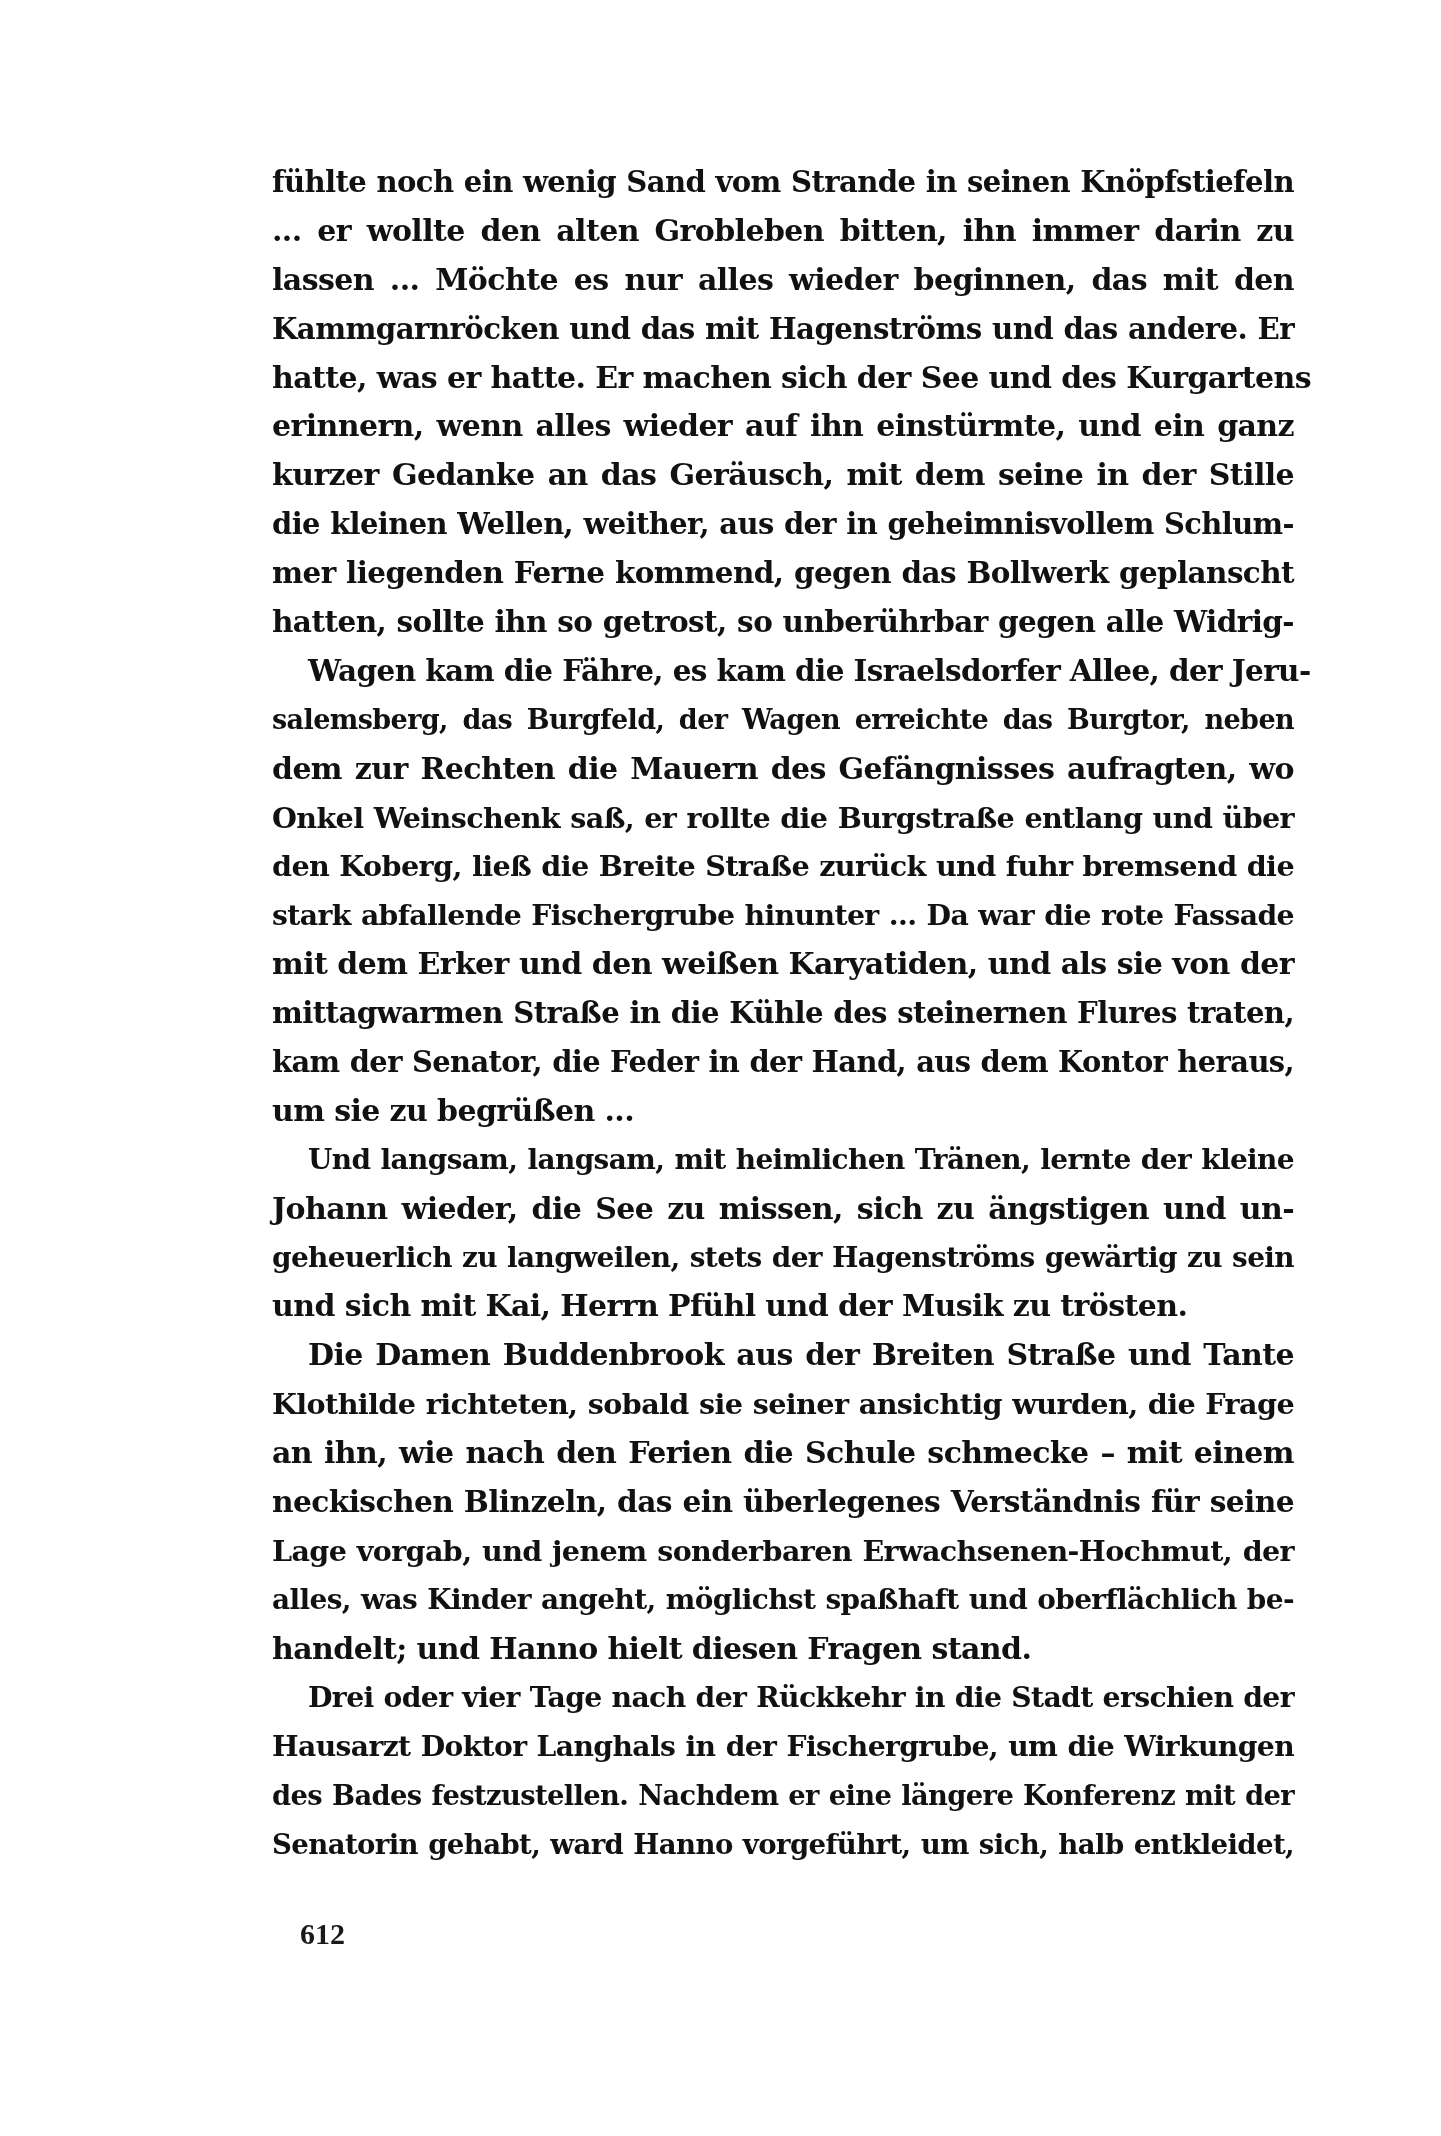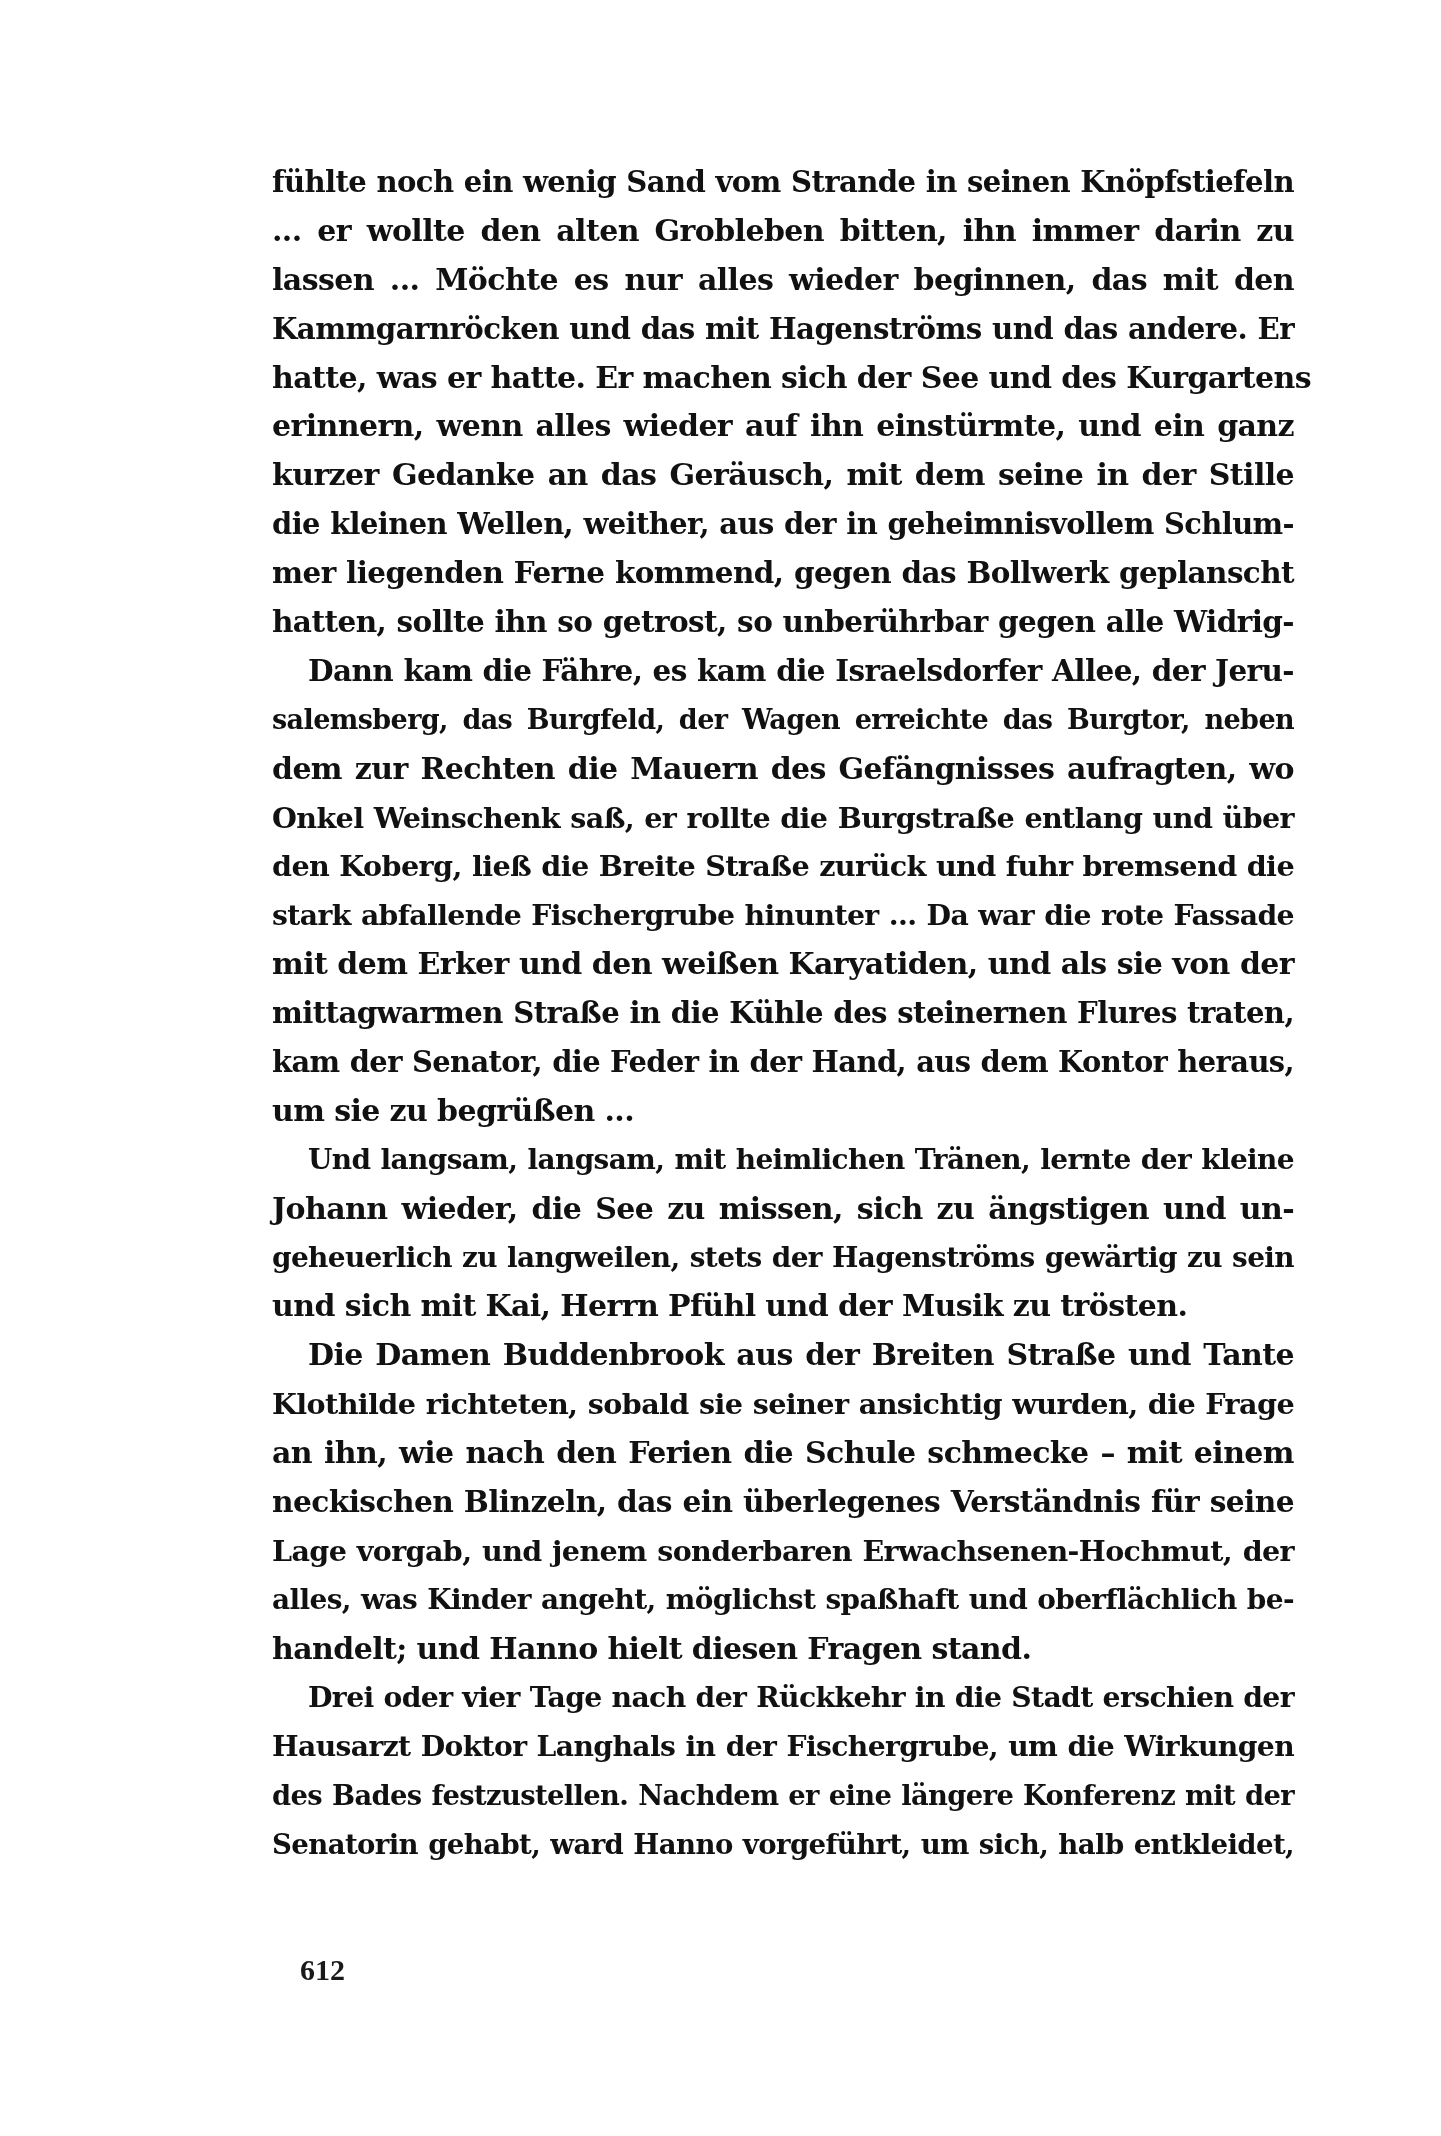--- a/index.html
+++ b/index.html
@@ -48,42 +48,41 @@
   }
   .page-number {
     position: absolute;
     left: 284px;
     top: 1914px;
     font-size: 30px;
     font-weight: bold;
     line-height: 40px;
     font-family: "Liberation Serif", serif;
     color: #1a1a1a;
-    margin-top: 36px;
   }
 </style>
 </head>
 <body>
 
 <div class="page">
   <div class="text-block" id="text-block">
       <div>
         <span class="line" style="display: block; font-size: 29.11px;">fühlte noch ein wenig Sand vom Strande in seinen Knöpfstiefeln</span>
         <span class="line" style="display: block;">... er wollte den alten Grobleben bitten, ihn immer darin zu</span>
         <span class="line" style="display: block;">lassen ... Möchte es nur alles wieder beginnen, das mit den</span>
         <span class="line" style="display: block; font-size: 29.25px;">Kammgarnröcken und das mit Hagenströms und das andere. Er</span>
         <span class="line" style="display: block;">hatte, was er hatte. Er machen sich der See und des Kurgartens</span>
         <span class="line" style="display: block;">erinnern, wenn alles wieder auf ihn einstürmte, und ein ganz</span>
         <span class="line" style="display: block;">kurzer Gedanke an das Geräusch, mit dem seine in der Stille</span>
         <span class="line" style="display: block; font-size: 28.94px;">die kleinen Wellen, weither, aus der in geheimnisvollem Schlum-</span>
         <span class="line" style="display: block; font-size: 29.45px;">mer liegenden Ferne kommend, gegen das Bollwerk geplanscht</span>
         <span class="line" style="display: block; font-size: 29.53px;">hatten, sollte ihn so getrost, so unberührbar gegen alle Widrig-</span>
       </div>
       <div>
-        <span class="line indent" style="display: block; font-size: 29.49px;">Dann kam die Fähre, es kam die Israelsdorfer Allee, der Jeru-</span>
+        <span class="line indent" style="display: block; font-size: 29.49px;">Wagen kam die Fähre, es kam die Israelsdorfer Allee, der Jeru-</span>
         <span class="line" style="display: block; font-size: 27px;">salemsberg, das Burgfeld, der Wagen erreichte das Burgtor, neben</span>
         <span class="line" style="display: block;">dem zur Rechten die Mauern des Gefängnisses aufragten, wo</span>
         <span class="line" style="display: block; font-size: 28.56px;">Onkel Weinschenk saß, er rollte die Burgstraße entlang und über</span>
         <span class="line" style="display: block; font-size: 28.64px;">den Koberg, ließ die Breite Straße zurück und fuhr bremsend die</span>
         <span class="line" style="display: block; font-size: 28.27px;">stark abfallende Fischergrube hinunter ... Da war die rote Fassade</span>
         <span class="line" style="display: block;">mit dem Erker und den weißen Karyatiden, und als sie von der</span>
         <span class="line" style="display: block; font-size: 29.17px;">mittagwarmen Straße in die Kühle des steinernen Flures traten,</span>
         <span class="line" style="display: block; font-size: 28.94px;">kam der Senator, die Feder in der Hand, aus dem Kontor heraus,</span>
         <span class="line last" style="display: block;">um sie zu begrüßen ...</span>
       </div>

